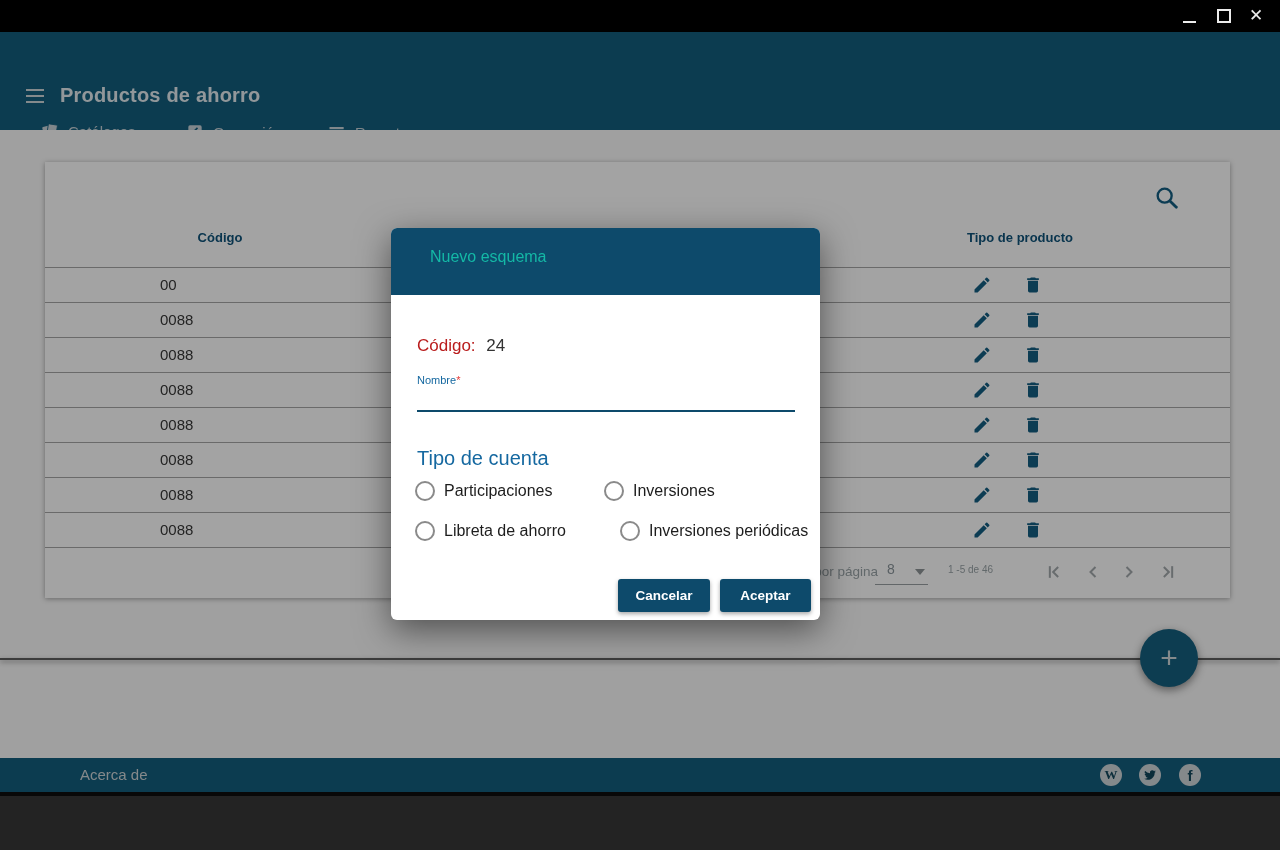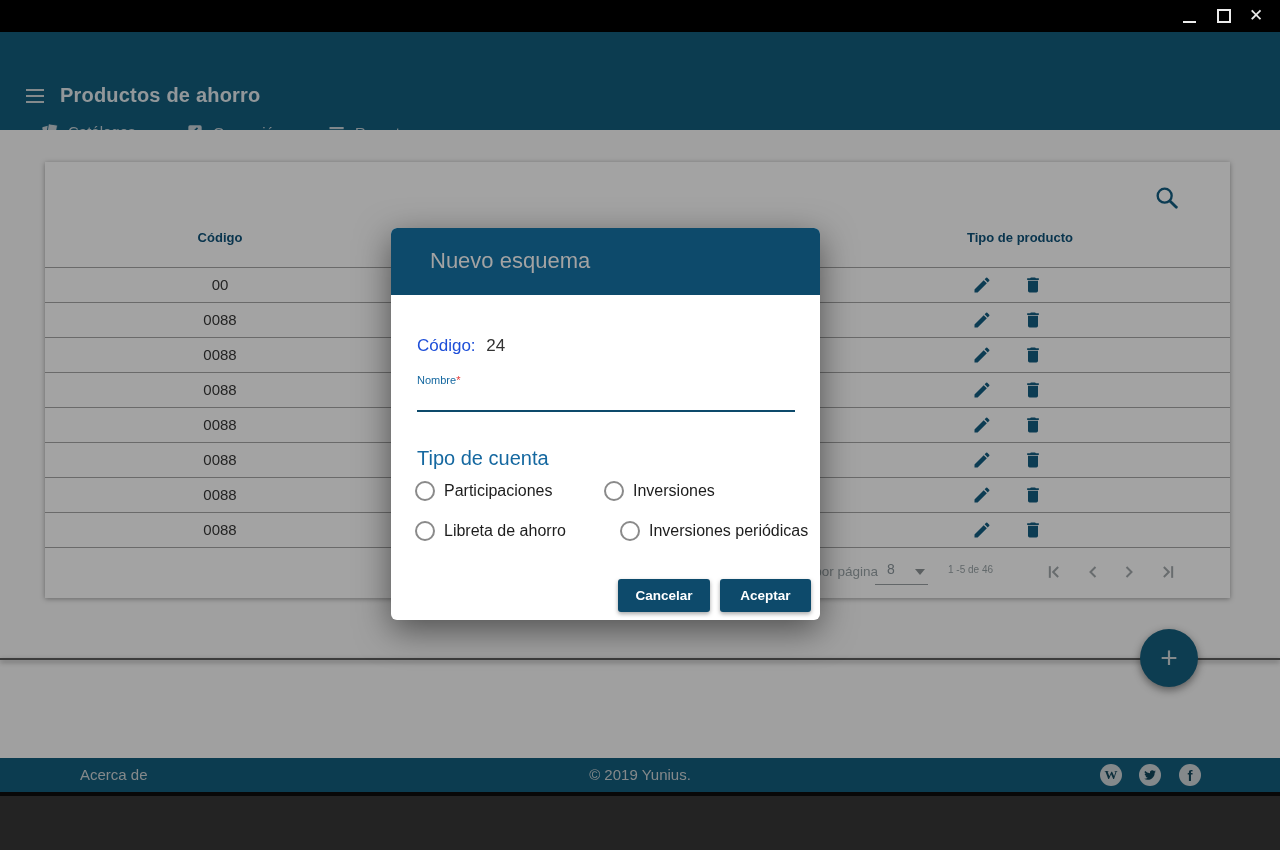--- a/index.html
+++ b/index.html
@@ -38,21 +38,21 @@
   .card { position:absolute; left:45px; top:32px; width:1185px; height:436px; background:#ffffff;
           box-shadow:0 1px 5px rgba(0,0,0,.35); }
   .search-btn { position:absolute; left:1108px; top:22px; width:28px; height:28px; cursor:pointer; }
   .th { position:absolute; top:58px; height:36px; line-height:36px; text-align:center;
         font-size:13px; font-weight:700; color:#0f537a; }
   .th-codigo { left:115px; width:120px; }
   .th-tipo   { left:905px; width:140px; }
   .tbody { position:absolute; left:0; top:105px; width:1185px; border-top:1px solid #a7a7a7; }
   .trow { position:relative; width:1185px; height:35px; border-bottom:1px solid #a7a7a7; }
   .cell-codigo { position:absolute; left:115px; width:120px; height:34px; line-height:34px;
-                 text-align:center; font-size:15px; color:#383838; }
+                 font-size:15px; color:#383838; }
   .row-icon { position:absolute; top:7px; width:20px; height:20px; cursor:pointer; }
   .row-icon.edit { left:927px; } .row-icon.del { left:978px; }
 
   
   .pagination { position:absolute; left:0; top:385px; width:1185px; height:51px; }
   .pp-label { position:absolute; right:352px; top:17px; width:160px; text-align:right;
               font-size:13.5px; color:#9aa4a8; white-space:nowrap; overflow:visible; }
   .pp-select { position:absolute; left:830px; top:14px; width:53px; height:24px;
                border-bottom:1px solid #9aa0a3; font-size:14px; color:#8a959b;
                padding-left:12px; cursor:pointer; }
@@ -80,23 +80,23 @@
   .soc-fb .glyph { font-family:"Liberation Sans", sans-serif; font-size:15px; }
   .bottom-strip { position:absolute; left:0; top:760px; width:1280px; height:4px; background:#0e0e0e; }
 
   
   .overlay { position:absolute; left:0; top:0; width:1280px; height:764px;
              background:rgba(0,0,0,.36); z-index:10; }
   .modal { position:absolute; left:391px; top:196px; width:429px; height:392px; background:#fff;
            border-radius:6px; box-shadow:0 10px 34px rgba(0,0,0,.5); z-index:20; }
   .modal-header { position:absolute; left:0; top:0; width:429px; height:67px; background:#0d4a6b;
                   border-radius:6px 6px 0 0; }
-  .modal-title { position:absolute; left:39px; top:20px; color:#a3a3a3; font-size:22px; font-weight:500; }
+  .modal-title { position:absolute; left:39px; top:20px; color:#14b8a6; font-size:16px; font-weight:500; }
   .m-codigo { position:absolute; left:26px; top:108px; font-size:17px; }
-  .m-codigo .lbl { color:#1d4ed8; }
+  .m-codigo .lbl { color:#b91c1c; }
   .m-codigo .val { color:#333333; margin-left:6px; }
   .m-nombre-label { position:absolute; left:26px; top:146px; font-size:11px; color:#1568a0; }
   .m-nombre-label .req { color:#e53935; }
   .m-input { position:absolute; left:26px; top:156px; width:378px; height:28px; border:none;
              border-bottom:2px solid #0d4a6b; background:transparent; font-size:15px;
              color:#333; outline:none; border-radius:0; }
   .m-section { position:absolute; left:26px; top:219px; font-size:20px; font-weight:500; color:#1568a0; }
   .radio-opt { position:absolute; display:flex; align-items:center; gap:9px; cursor:pointer; }
   .radio-circle { width:20px; height:20px; border:2px solid #8a8a8a; border-radius:50%;
                   background:#fff; flex:0 0 auto; }
@@ -280,21 +280,20 @@
       </div>
 
       <div class="content-divider"></div>
       <div class="fab">
         <span>+</span>
       </div>
     </div>
 
     <div class="footer">
       <div class="footer-about">Acerca de</div>
-      <div class="footer-copy">© 2019 Yunius.</div>
       <div class="soc soc-wp">
           <span class="glyph">W</span>
         </div>
       <div class="soc soc-tw">
         <svg width="14" height="14" viewBox="0 0 24 24">
             <path fill="#12475c" d="M22 5.9c-.7.3-1.5.6-2.3.7.8-.5 1.5-1.3 1.8-2.3-.8.5-1.7.8-2.6 1a4.1 4.1 0 0 0-7 3.7A11.6 11.6 0 0 1 3.4 4.7a4.1 4.1 0 0 0 1.3 5.5c-.7 0-1.3-.2-1.9-.5v.1c0 2 1.4 3.6 3.3 4-.6.2-1.2.2-1.8.1a4.1 4.1 0 0 0 3.8 2.9A8.2 8.2 0 0 1 2 18.4a11.6 11.6 0 0 0 6.3 1.8c7.5 0 11.7-6.3 11.7-11.7v-.5c.8-.6 1.5-1.3 2-2.1z"></path>
           </svg>
       </div>
       <div class="soc soc-fb">
           <span class="glyph">f</span>

